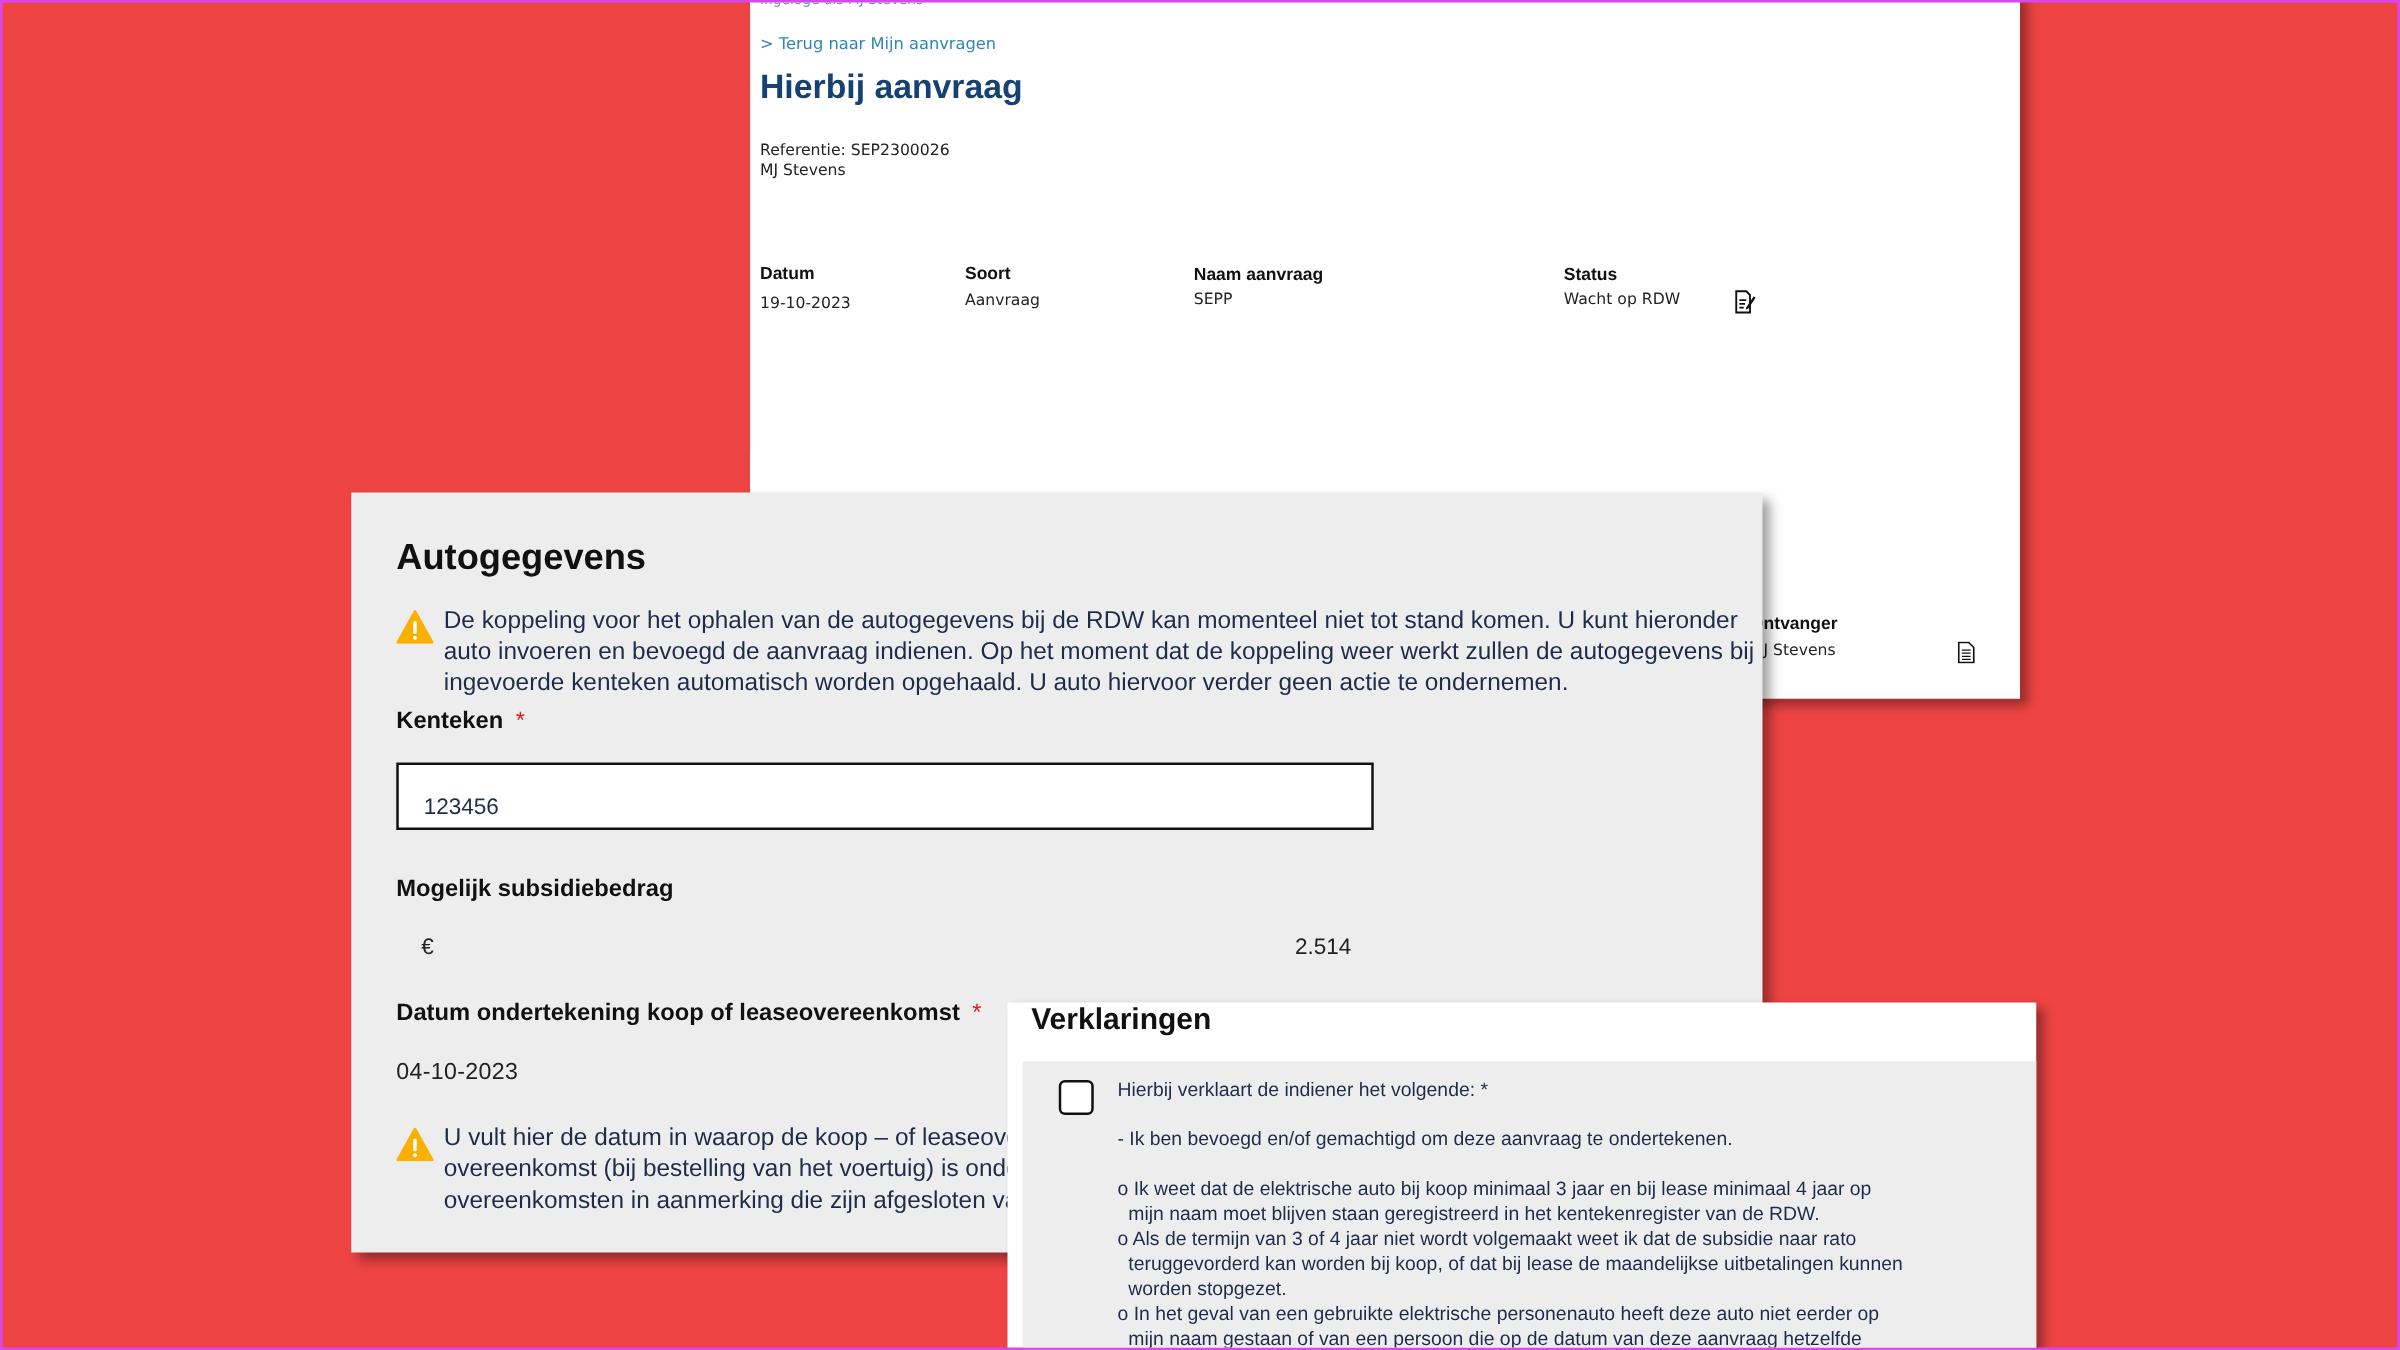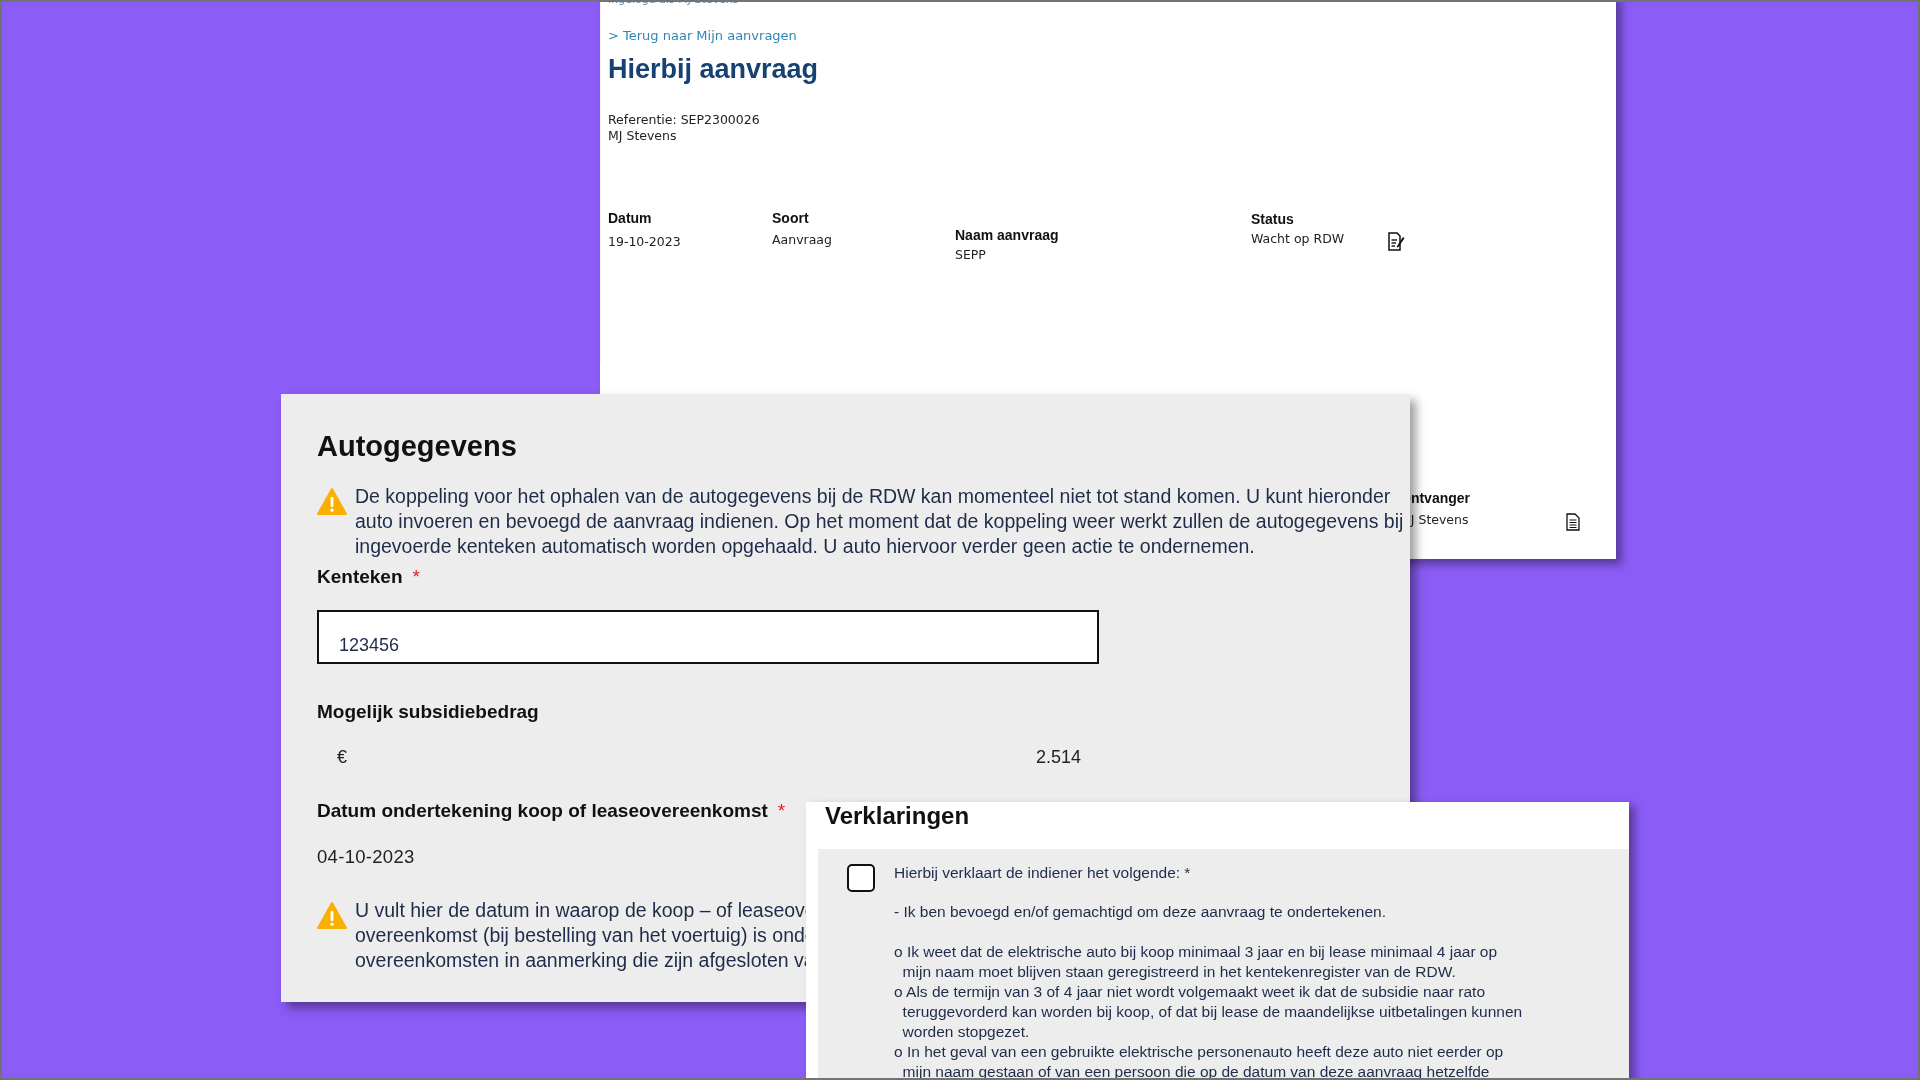--- a/index.html
+++ b/index.html
@@ -2,21 +2,21 @@
 <html><head>
 <meta charset="utf-8">
 <style>
   html, body { margin:0; padding:0; }
   body {
     width:1920px; height:1080px; position:relative; overflow:hidden;
     background:#ffffff; font-family:"DejaVu Sans", sans-serif;
   }
   .frame {
     position:absolute; left:0; top:0; width:1916px; height:1076px;
-    border:2px solid #737373; background:#8b5cf6; overflow:hidden;
+    border:2px solid #d946ef; background:#ef4444; overflow:hidden;
   }
 
   
   .details-card {
     position:absolute; left:598px; top:-10px; width:1016px; height:567px;
     background:#fff; box-shadow:6px 6px 8px rgba(0,0,0,0.35);
   }
   .details-card .left-rule {
     position:absolute; left:0; top:0; width:1px; height:370px; background:#f0f0f0;
   }
@@ -122,21 +122,21 @@
     <div class="details-grid">
       <div class="dg-col" style="left:0;">
         <div class="dg-head">Datum</div>
         <div class="dg-val" style="margin-top:8px;">19-10-2023</div>
       </div>
       <div class="dg-col" style="left:164px;">
         <div class="dg-head">Soort</div>
         <div class="dg-val">Aanvraag</div>
       </div>
       <div class="dg-col" style="left:347px;">
-        <div class="dg-head" style="margin-top:17px;">Naam aanvraag</div>
+        <div class="dg-head" style="margin-top:1px;">Naam aanvraag</div>
         <div class="dg-val" style="margin-top:4px;">SEPP</div>
       </div>
       <div class="dg-col" style="left:643px;">
         <div class="dg-head" style="margin-top:1px;">Status</div>
         <div class="dg-val" style="margin-top:4px;">Wacht op RDW</div>
       </div>
       <svg class="edit-icon" viewBox="0 0 18 20">
         <path d="M2 1 H10 L13 4 V18 H2 Z" fill="#fff" stroke="#111" stroke-width="1.5"></path>
         <line x1="4.5" y1="8" x2="10" y2="8" stroke="#111" stroke-width="1.4"></line>
         <line x1="4.5" y1="11" x2="9" y2="11" stroke="#111" stroke-width="1.4"></line>

